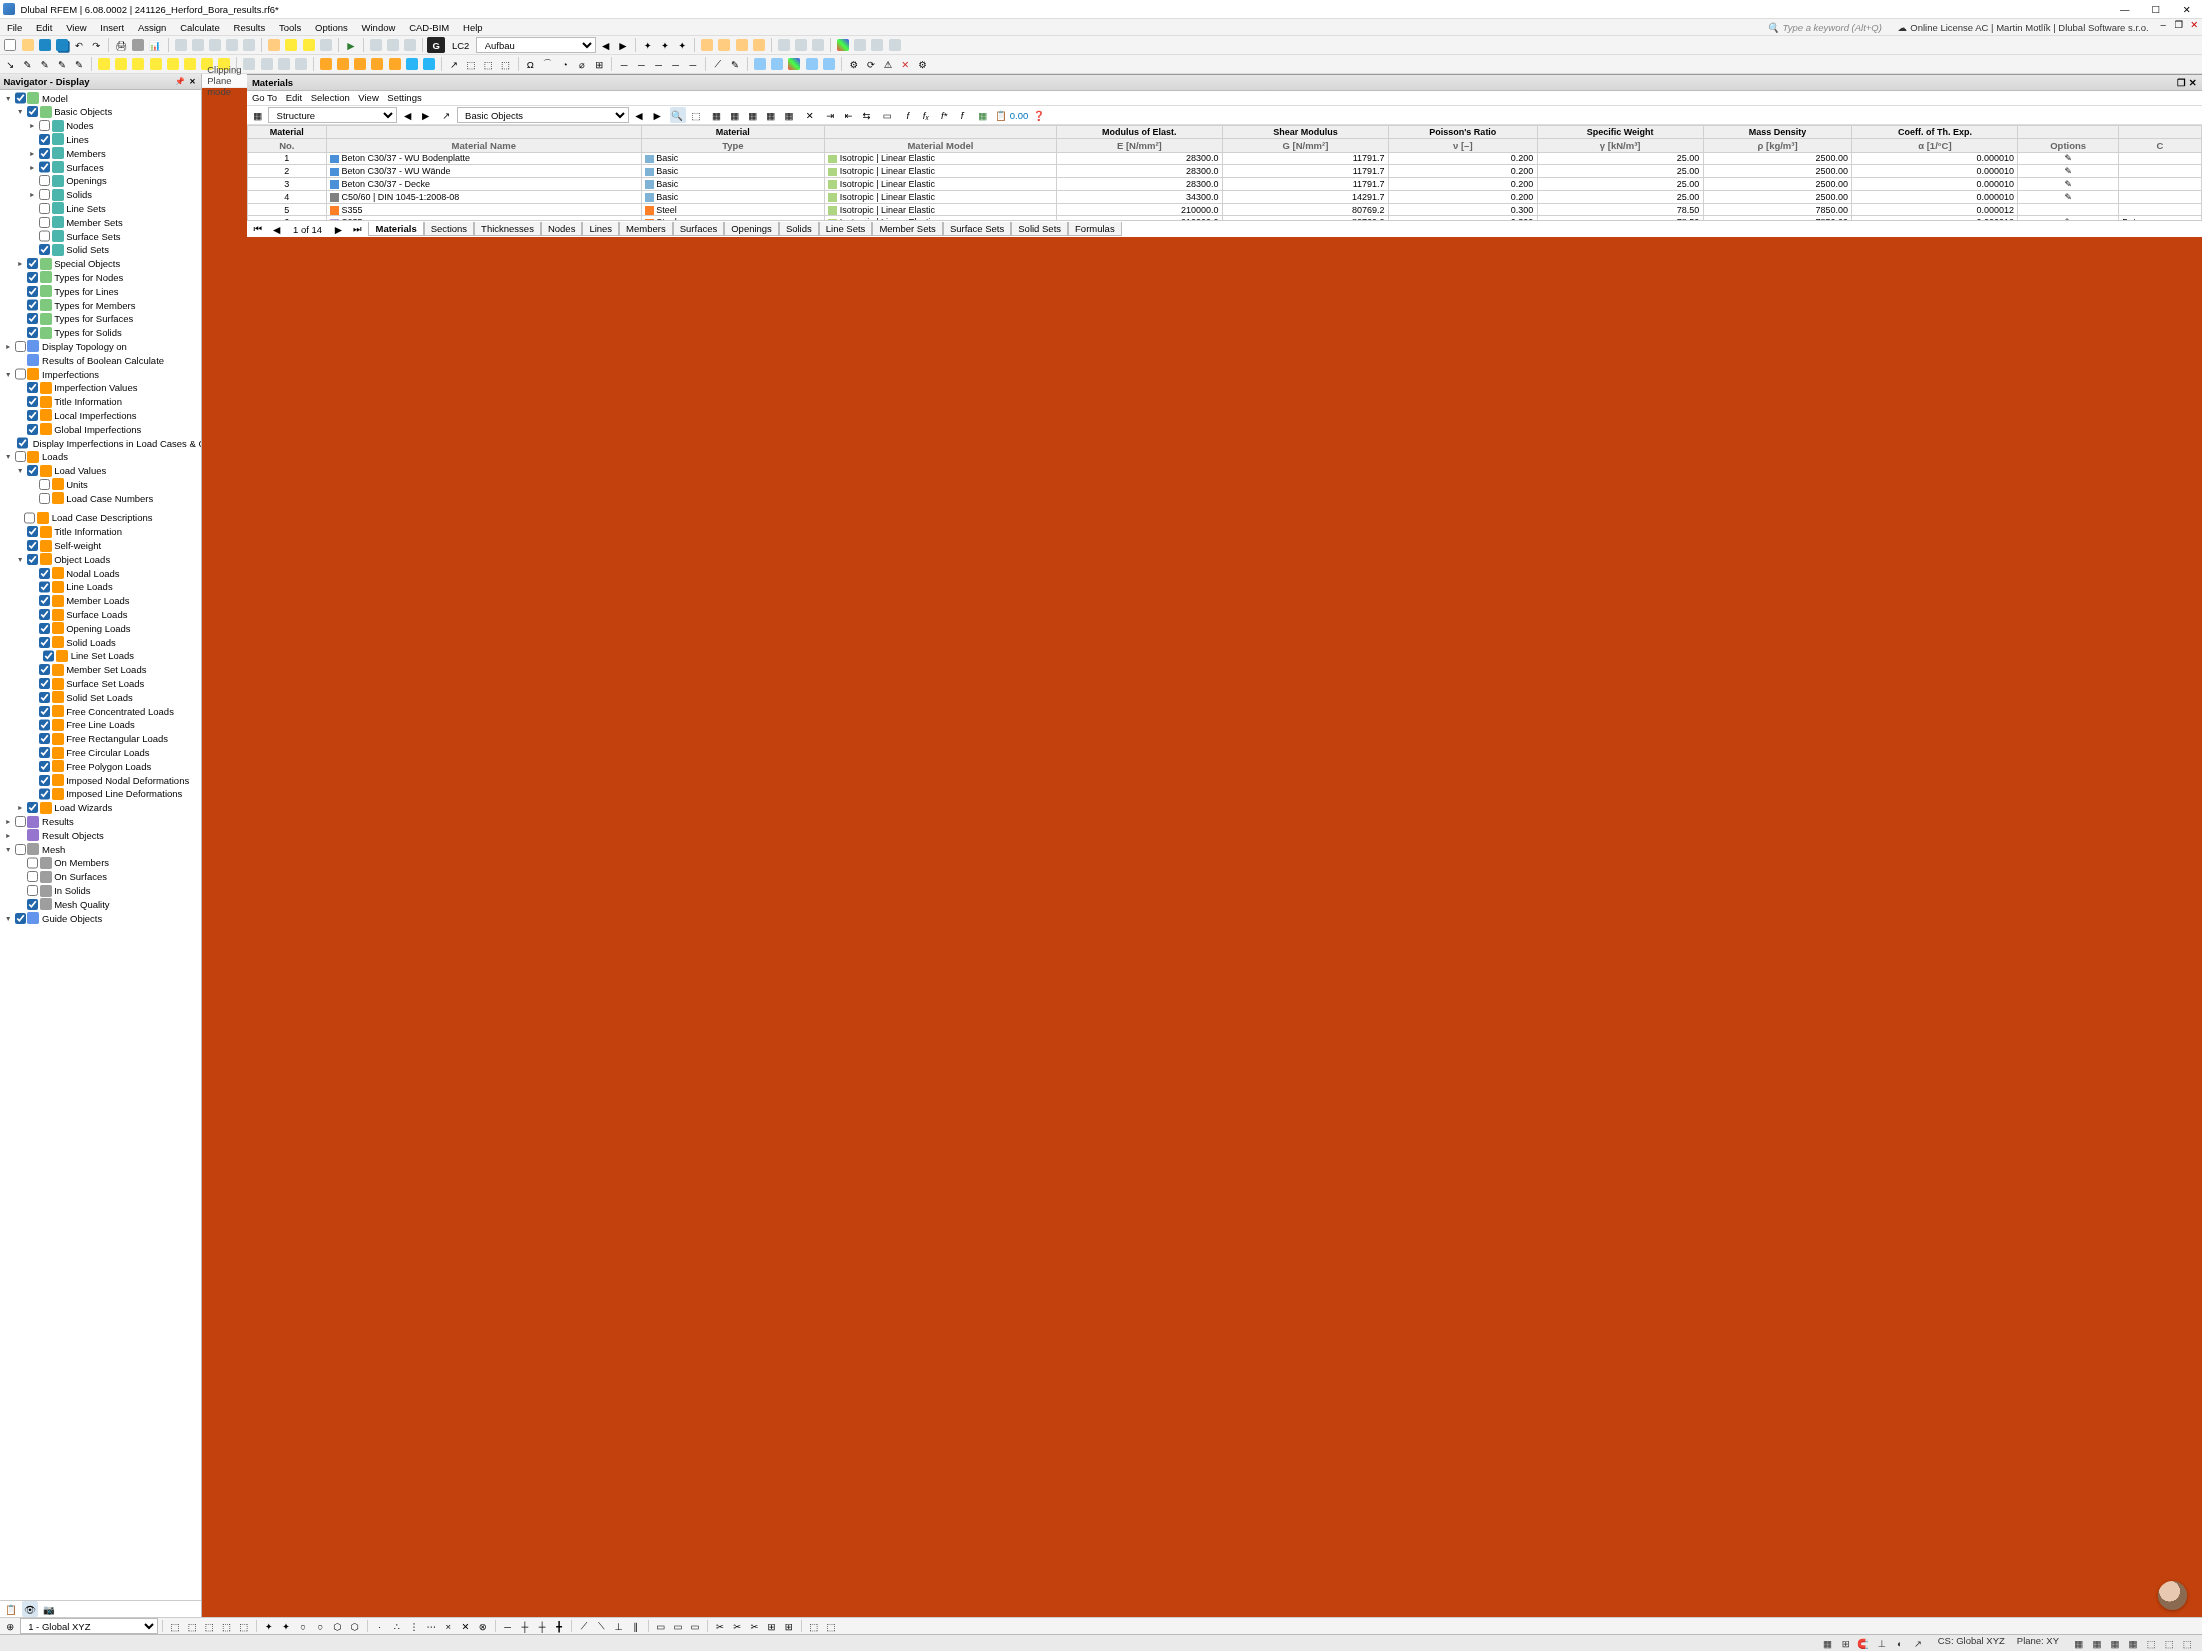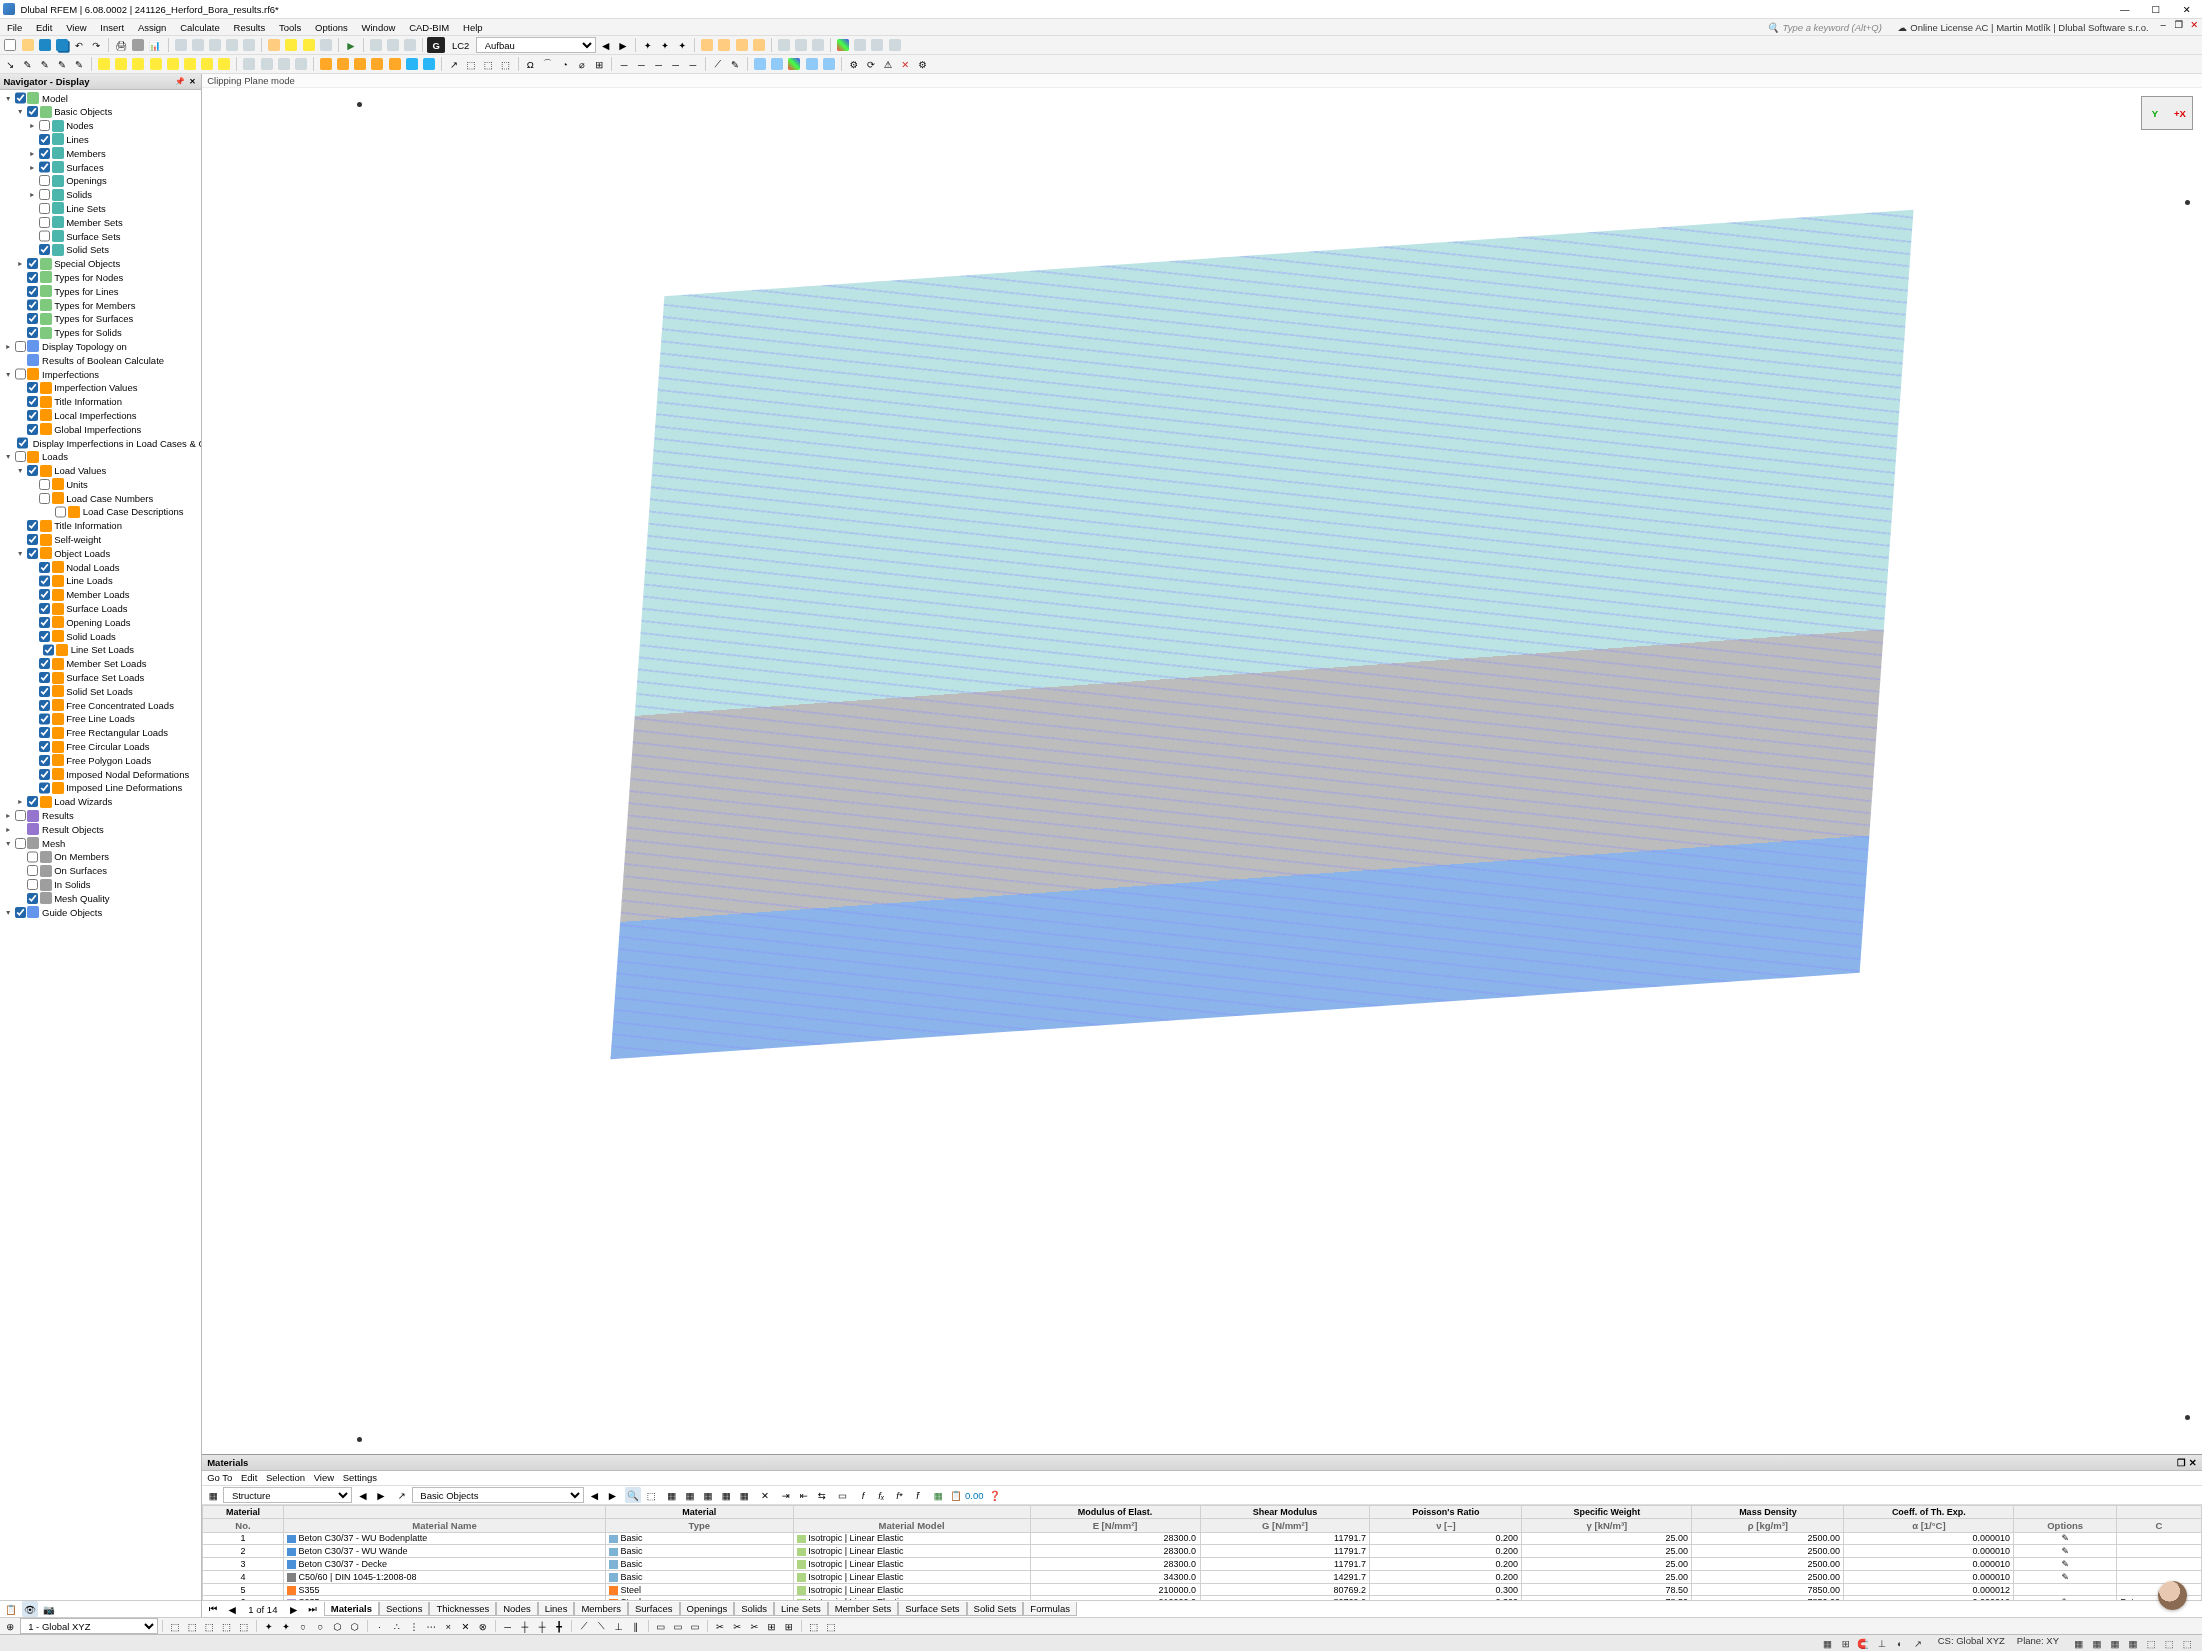--- a/index.html
+++ b/index.html
@@ -43,21 +43,21 @@
 .tree-icon { width: 12px; height:12px; margin-right: 2.6px; display:inline-block; border-radius:1.7px; }
 .ti-green { background:#7fc97f; }
 .ti-blue { background:#6495ed; }
 .ti-teal { background:#4db6ac; }
 .ti-orange { background:#ff9800; }
 .ti-gray { background:#9e9e9e; }
 .ti-purple { background:#9575cd; }
 .nav-footer { height: 17px; border-top:0.9px solid #ccc; display:flex; align-items:center; gap:3.4px; padding:0 3.4px; }
 
 
-.viewport { flex:1; position:relative; background:#1d4ed8; display:flex; flex-direction:column; }
+.viewport { flex:1; position:relative; background:#c2410c; display:flex; flex-direction:row; }
 .vp-header { height:13.8px; padding:0 5.2px; color:#444; display:flex; align-items:center; background:#fbfbfb; border-bottom:0.9px solid #eee; }
 .vp-canvas { flex:1; position:relative; background:#fff; overflow:hidden; }
 .model-placeholder {
   position:absolute; left:22%; top:12%; width:62%; height:56%;
   background:
     repeating-linear-gradient(10deg, rgba(140,140,255,0.35) 0 1.7px, transparent 1.7px 12px),
     linear-gradient( to bottom, rgba(120,200,200,0.5) 0 55%, rgba(160,160,160,0.7) 55% 82%, rgba(60,130,220,0.6) 82% 100% );
   transform: skewX(-8deg) rotate(-4deg);
   border: none;
 }
@@ -547,21 +547,21 @@
           <input type="checkbox" class="tree-chk" style="">
           <span class="tree-icon ti-orange"></span>
           <span>Units</span>
         </div>
         <div class="tree-item" style="padding-left: 27.5px;">
           <span class="tree-toggle"></span>
           <input type="checkbox" class="tree-chk" style="">
           <span class="tree-icon ti-orange"></span>
           <span>Load Case Numbers</span>
         </div>
-        <div class="tree-item" style="padding-left: 44px;">
+        <div class="tree-item" style="padding-left: 13px; margin-top: 6px;">
           <span class="tree-toggle"></span>
           <input type="checkbox" class="tree-chk" style="">
           <span class="tree-icon ti-orange"></span>
           <span>Load Case Descriptions</span>
         </div>
         <div class="tree-item" style="padding-left: 15.5px;">
           <span class="tree-toggle"></span>
           <input type="checkbox" class="tree-chk" checked="" style="">
           <span class="tree-icon ti-orange"></span>
           <span>Title Information</span>

